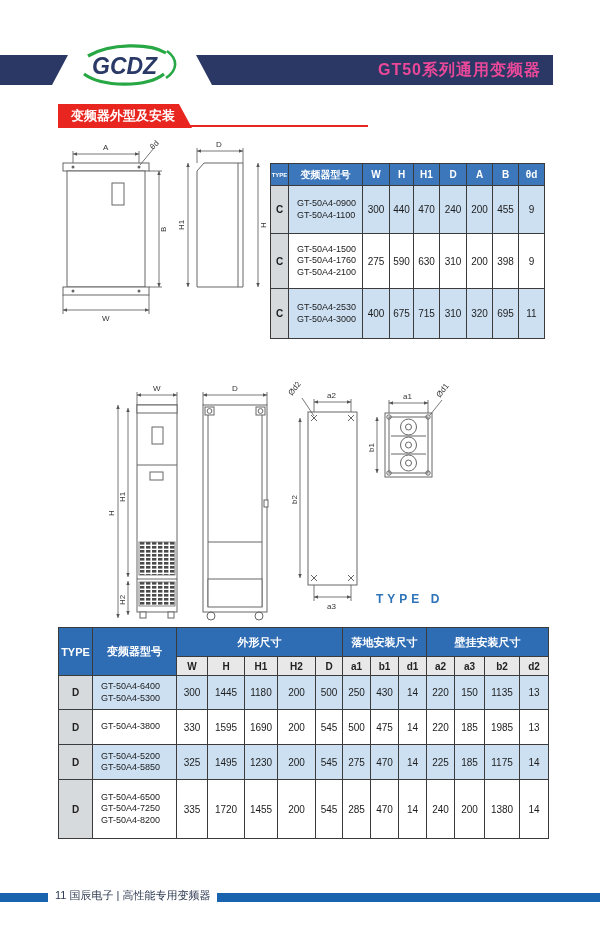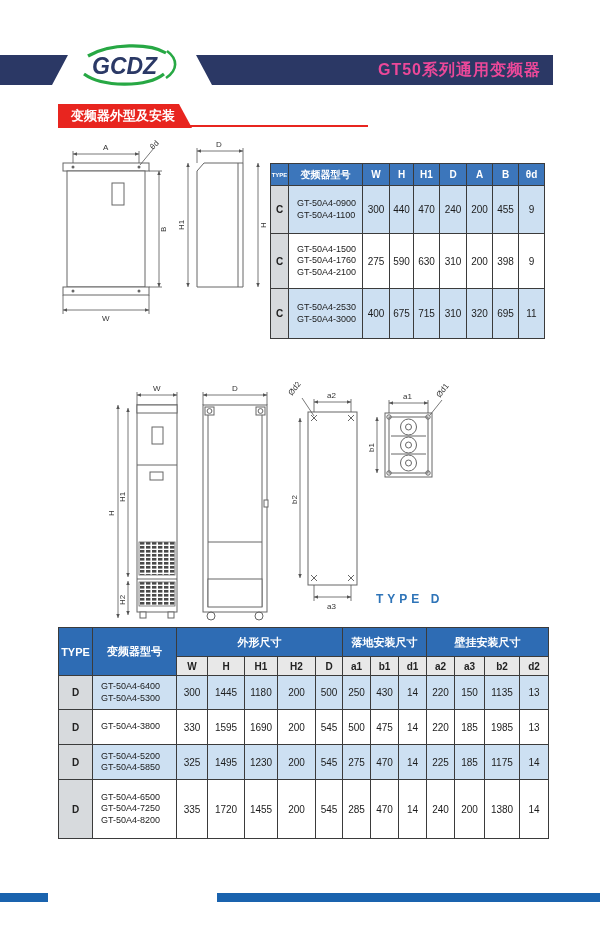--- a/index.html
+++ b/index.html
@@ -402,15 +402,19 @@
         <td>14</td>
         <td>240</td>
         <td>200</td>
         <td>1380</td>
         <td>14</td>
       </tr>
     </tbody>
   </table>
 
   <div class="fbar fbar-left"></div>
+  <div class="ftext">
+    <span>11</span>
+    <span>国辰电子 | 高性能专用变频器</span>
+  </div>
   <div class="fbar fbar-right"></div>
 
 </div>
 
 </body></html>

